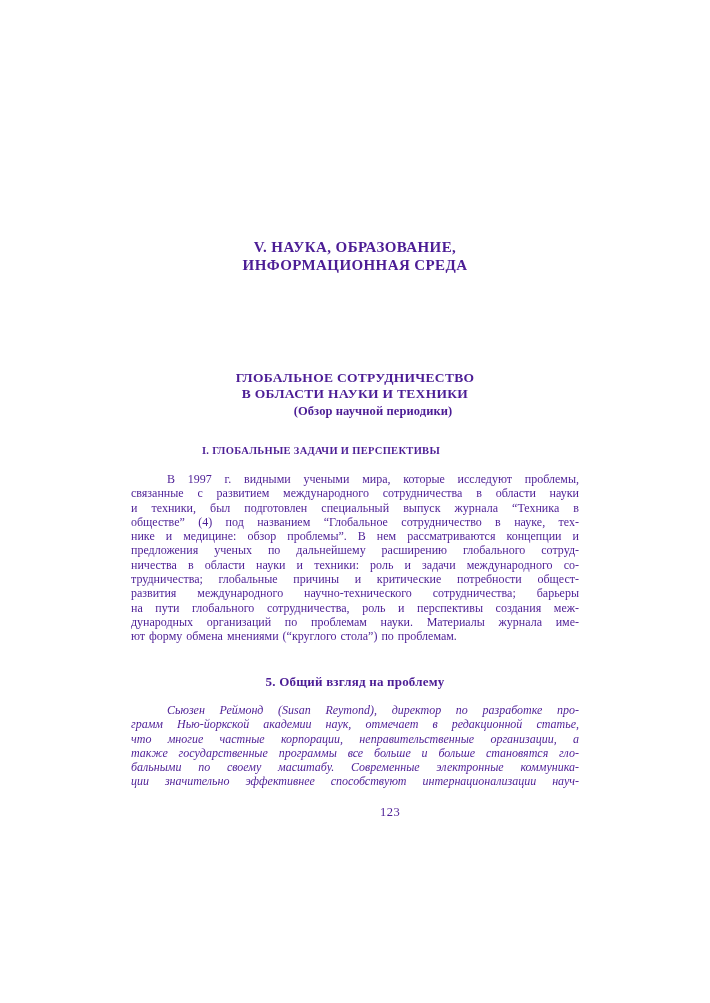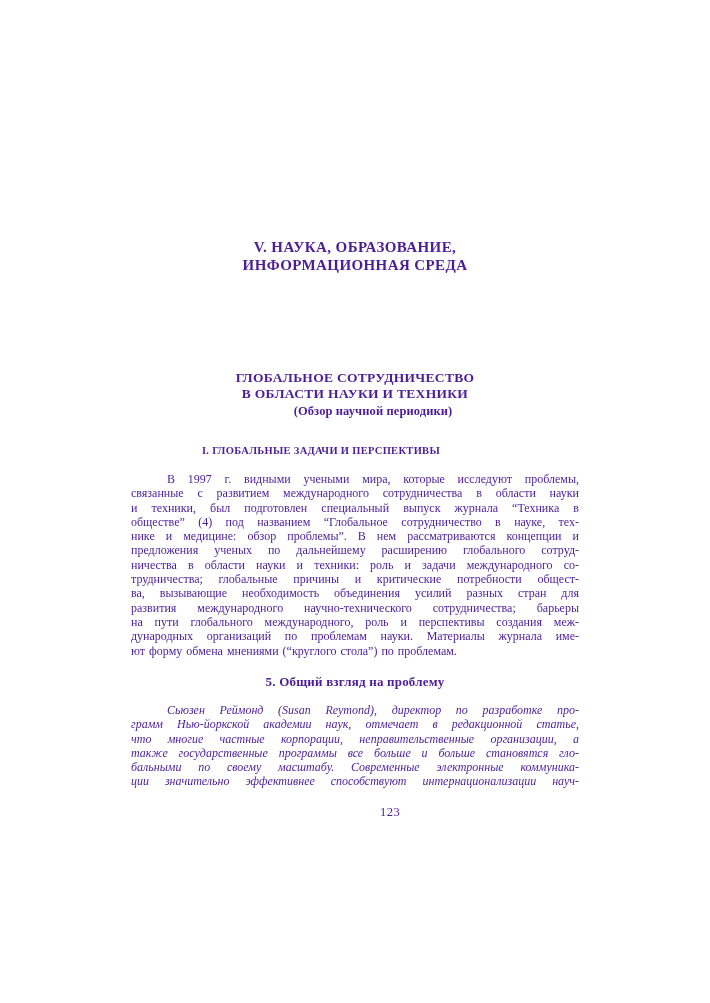--- a/index.html
+++ b/index.html
@@ -116,23 +116,22 @@
 
   <div class="body-par par-1">
       <div class="tline tline-indent">В 1997 г. видными учеными мира, которые исследуют проблемы,</div>
       <div class="tline">связанные с развитием международного сотрудничества в области науки</div>
       <div class="tline">и техники, был подготовлен специальный выпуск журнала “Техника в</div>
       <div class="tline">обществе” (4) под названием “Глобальное сотрудничество в науке, тех-</div>
       <div class="tline">нике и медицине: обзор проблемы”. В нем рассматриваются концепции и</div>
       <div class="tline">предложения ученых по дальнейшему расширению глобального сотруд-</div>
       <div class="tline">ничества в области науки и техники: роль и задачи международного со-</div>
       <div class="tline">трудничества; глобальные причины и критические потребности общест-</div>
-      <div class="tline">ва, вызывающие необходимость объединения усилий разных стран для</div>
       <div class="tline">развития международного научно-технического сотрудничества; барьеры</div>
-      <div class="tline">на пути глобального международного, роль и перспективы создания меж-</div>
+      <div class="tline">на пути глобального сотрудничества, роль и перспективы создания меж-</div>
       <div class="tline">дународных организаций по проблемам науки. Материалы журнала име-</div>
       <div class="tline tline-last">ют форму обмена мнениями (“круглого стола”) по проблемам.</div>
     </div>
 
   <div class="subsection-heading">5. Общий взгляд на проблему</div>
 
   <div class="body-par par-2">
       <div class="tline tline-indent">Сьюзен Реймонд (Susan Reymond), директор по разработке про-</div>
       <div class="tline">грамм Нью-йоркской академии наук, отмечает в редакционной статье,</div>
       <div class="tline">что многие частные корпорации, неправительственные организации, а</div>

